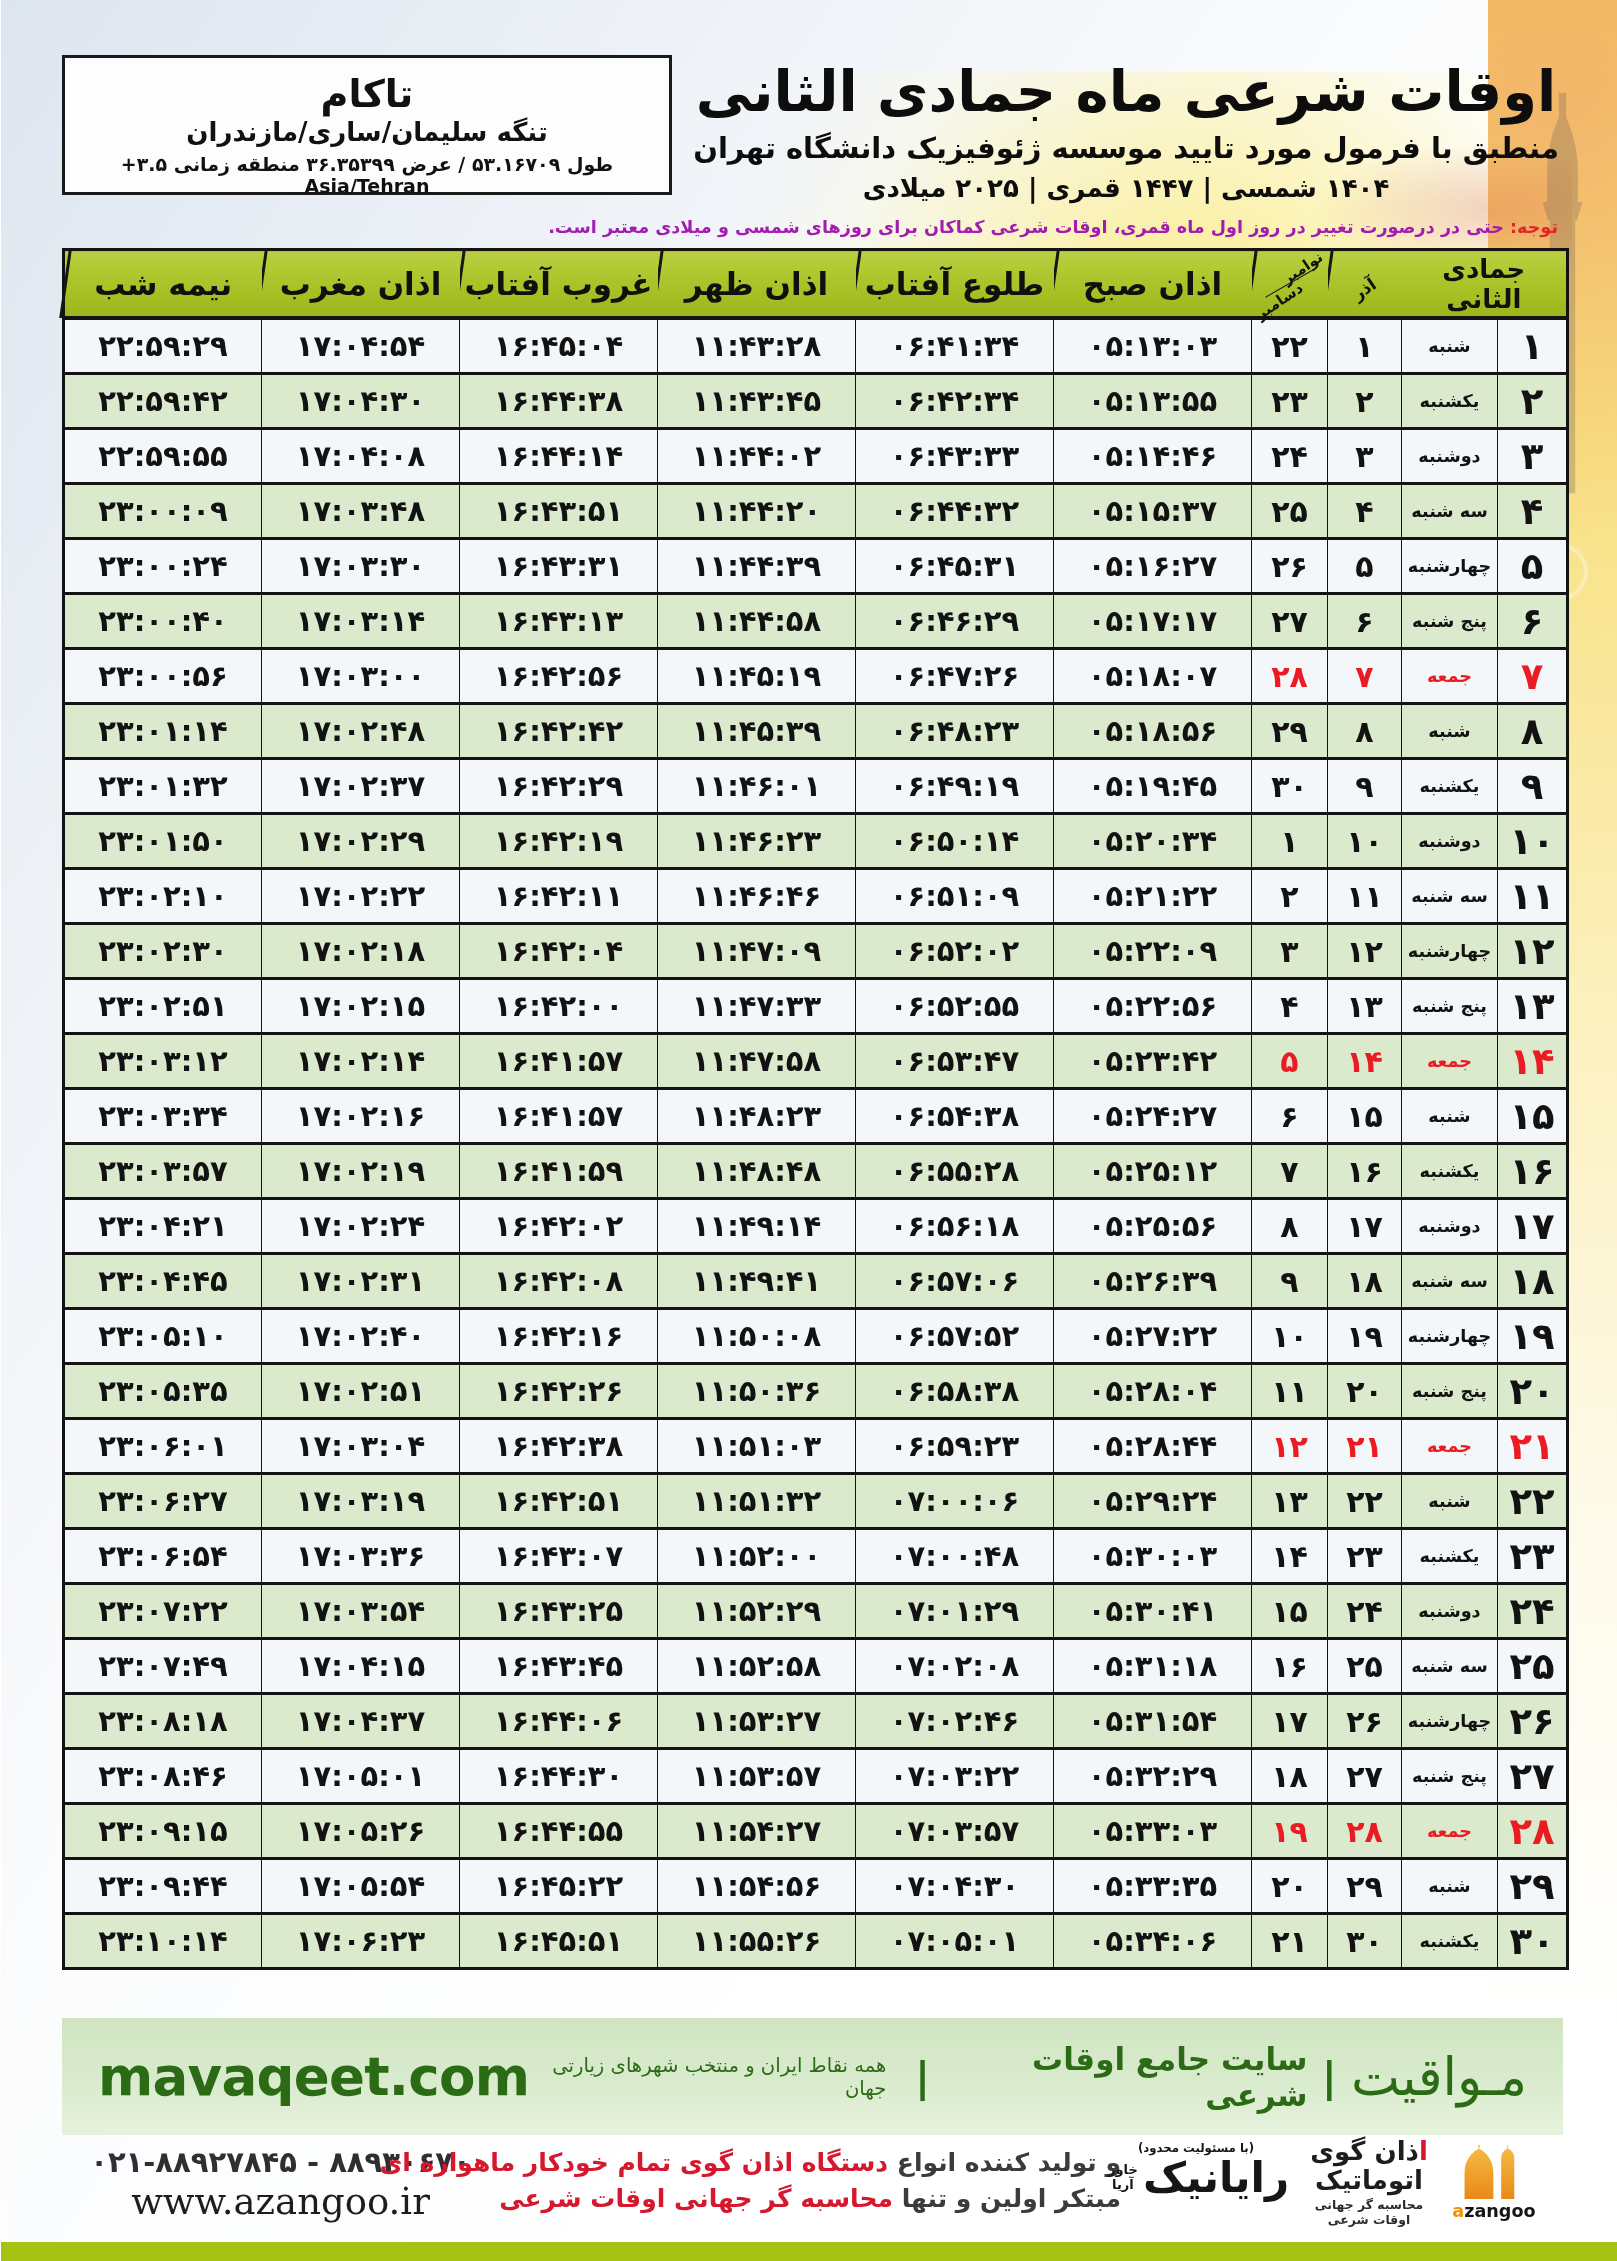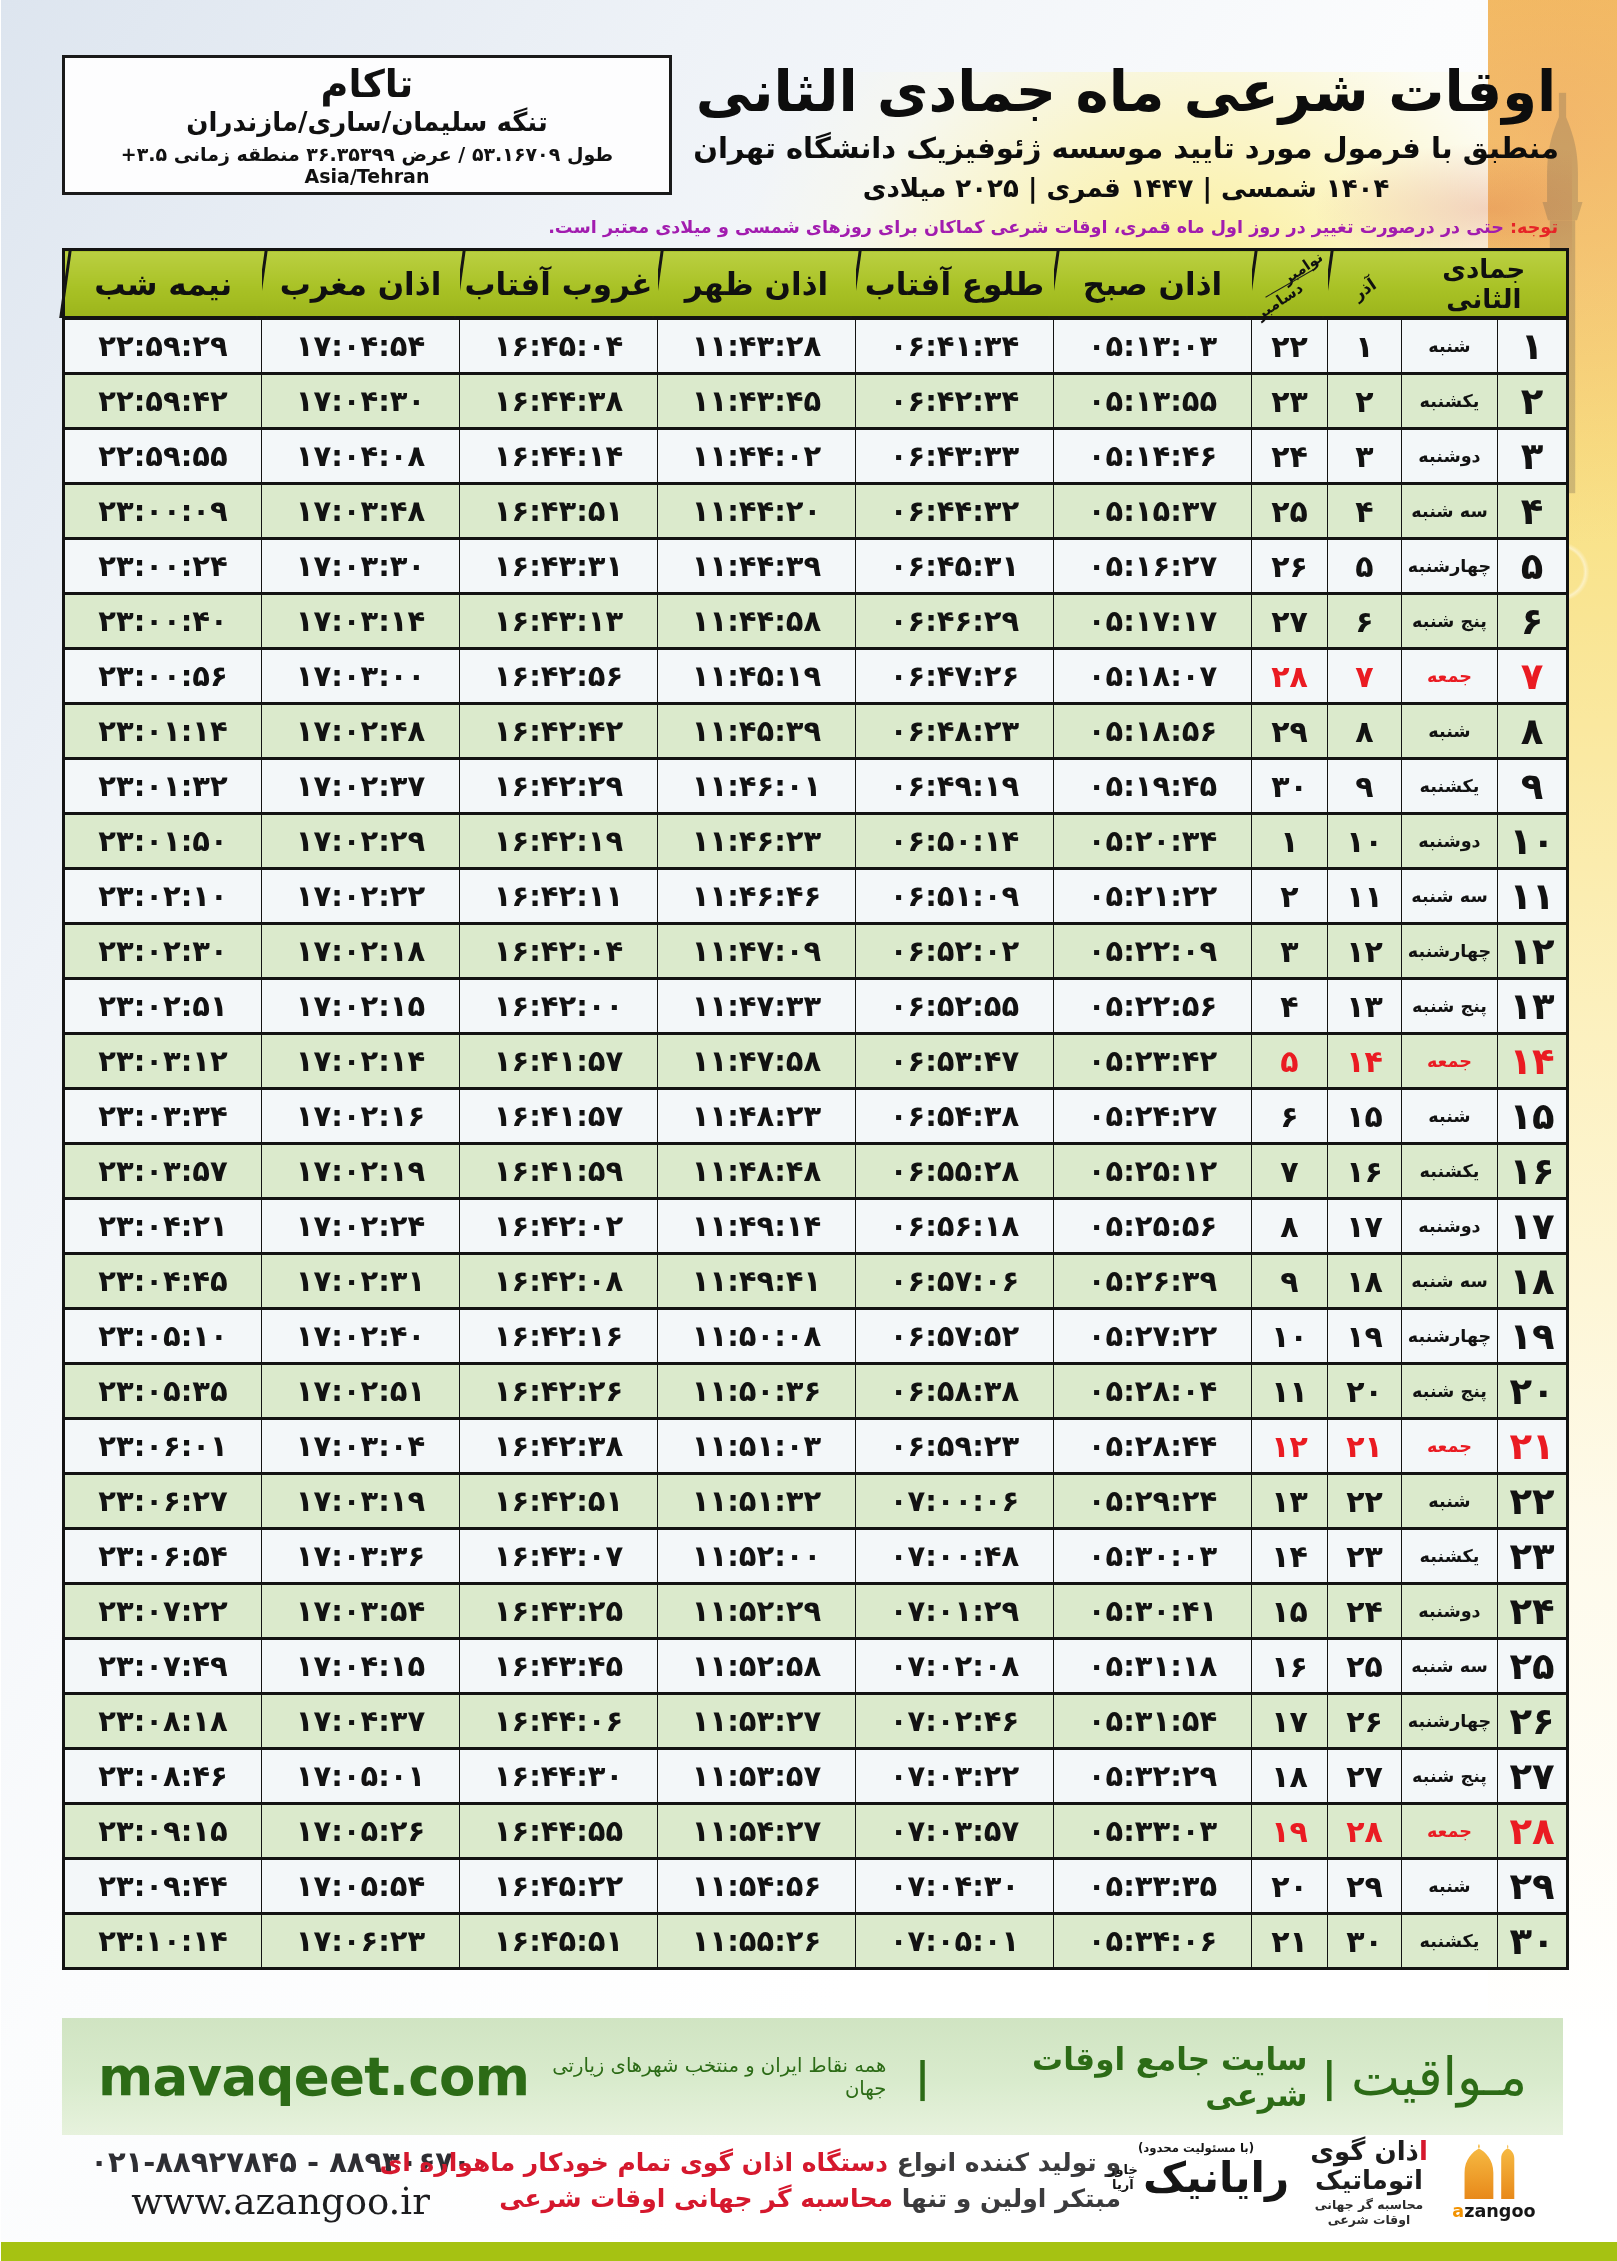--- a/index.html
+++ b/index.html
@@ -19,21 +19,21 @@
       radial-gradient(circle at 55% 28%,rgba(255,255,255,0) 23.5px,rgba(255,255,255,.45) 26px,rgba(255,255,255,0) 30px),
       radial-gradient(circle at 40% 44%,rgba(255,255,255,0) 14.4px,rgba(255,255,255,.4) 16.3px,rgba(255,255,255,0) 19.6px),
       radial-gradient(circle at 50% 6%,rgba(238,140,110,.35),rgba(238,140,110,0) 22%),
       linear-gradient(180deg,rgba(243,196,88,.95) 0%,rgba(247,219,108,.85) 22%,rgba(250,231,148,.6) 50%,rgba(252,242,198,.35) 75%,rgba(255,255,255,0) 100%);}
   .ornament-blob{position:absolute;top:137px;right:46px;width:274px;height:144px;pointer-events:none;
     background:radial-gradient(ellipse at 70% 50%,rgba(205,70,45,.22),rgba(205,70,45,0) 65%);}
   .bg-minaret{position:absolute;right:9.8px;top:91px;width:91px;height:404px;opacity:.32;pointer-events:none;}
 
   
   .location-box{position:absolute;left:62px;top:55px;width:610px;height:140px;background:#fdfdfe;
-    border:3.3px solid #1a1a1a;box-sizing:border-box;text-align:center;padding-top:6px;}
+    border:3.3px solid #1a1a1a;box-sizing:border-box;text-align:center;padding-top:16px;}
   .loc-name{font-size:38px;font-weight:bold;color:#111;line-height:1.1;}
   .loc-region{font-size:26px;font-weight:bold;color:#111;line-height:1.3;}
   .loc-coords{font-size:19px;font-weight:bold;color:#111;margin-top:3.9px;}
 
   
   .title-block{position:absolute;left:692px;top:60px;width:868px;text-align:center;color:#0d0d0d;}
   .main-title{font-size:56px;font-weight:bold;line-height:1.15;}
   .sub-title{font-size:29px;font-weight:bold;margin-top:6.5px;}
   .year-line{font-size:26px;font-weight:bold;margin-top:7.8px;}
 

